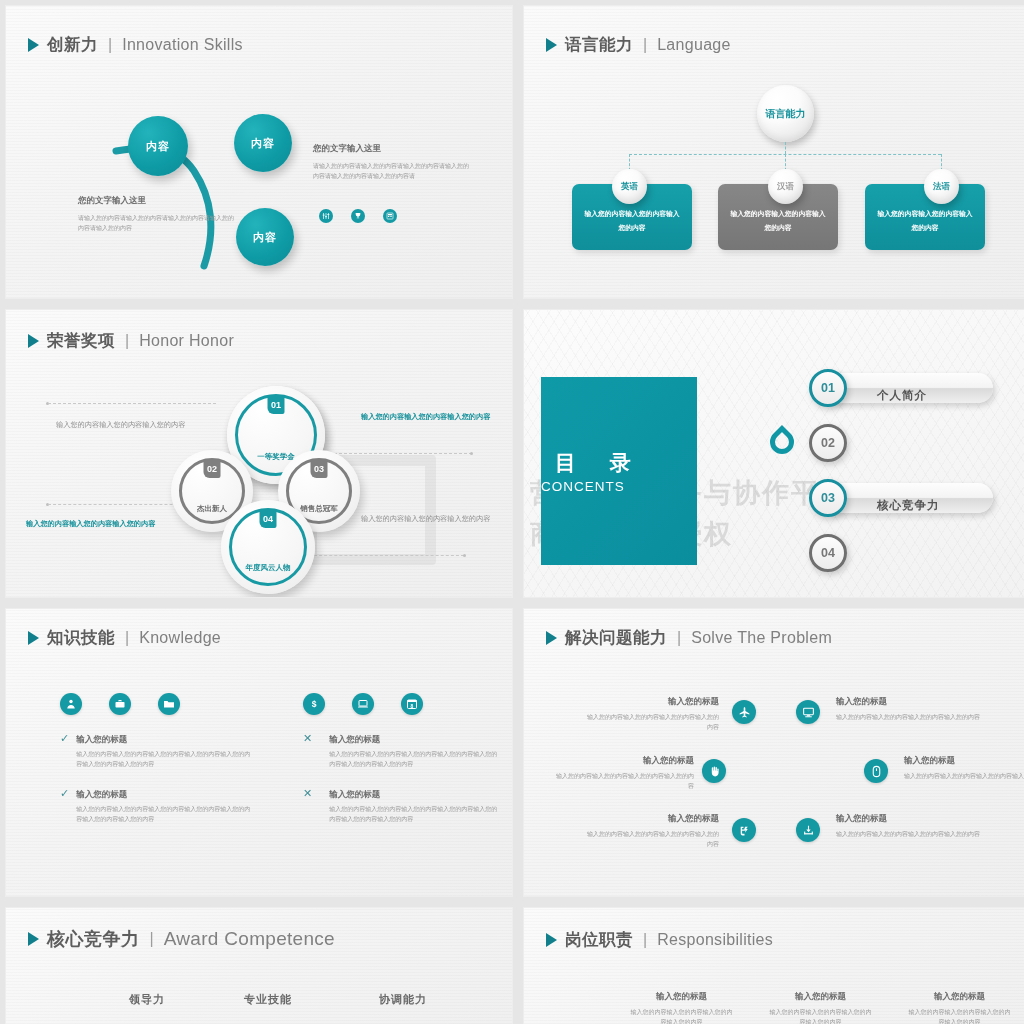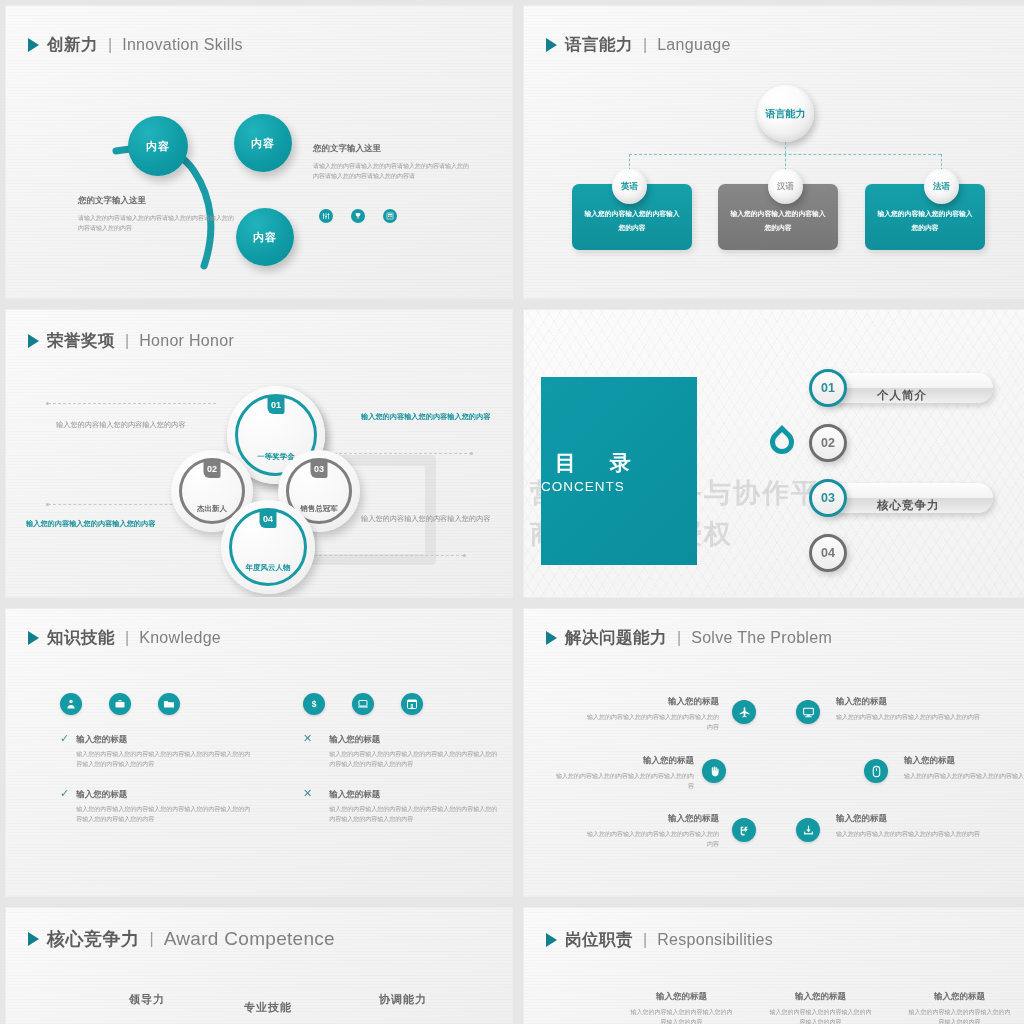--- a/index.html
+++ b/index.html
@@ -489,21 +489,21 @@
 
   <div class="slide">
     <div class="head" style="left:22px;top:19px;">
       <div class="tri"></div>
       <span class="h-cn" style="font-size:18px;">核心竞争力</span>
       <span class="h-sep">|</span>
       <span class="h-en" style="font-size:19px;">Award Competence</span>
     </div>
 
     <div class="corelbl" style="left:123px;top:84px;">领导力</div>
-    <div class="corelbl" style="left:238px;top:92px;">专业技能</div>
+    <div class="corelbl" style="left:238px;top:84px;">专业技能</div>
     <div class="corelbl" style="left:373px;top:84px;">协调能力</div>
 
   </div>
 
   <div class="slide">
     <div class="head" style="left:22px;top:21px;">
       <div class="tri"></div>
       <span class="h-cn">岗位职责</span>
       <span class="h-sep">|</span>
       <span class="h-en">Responsibilities</span>

